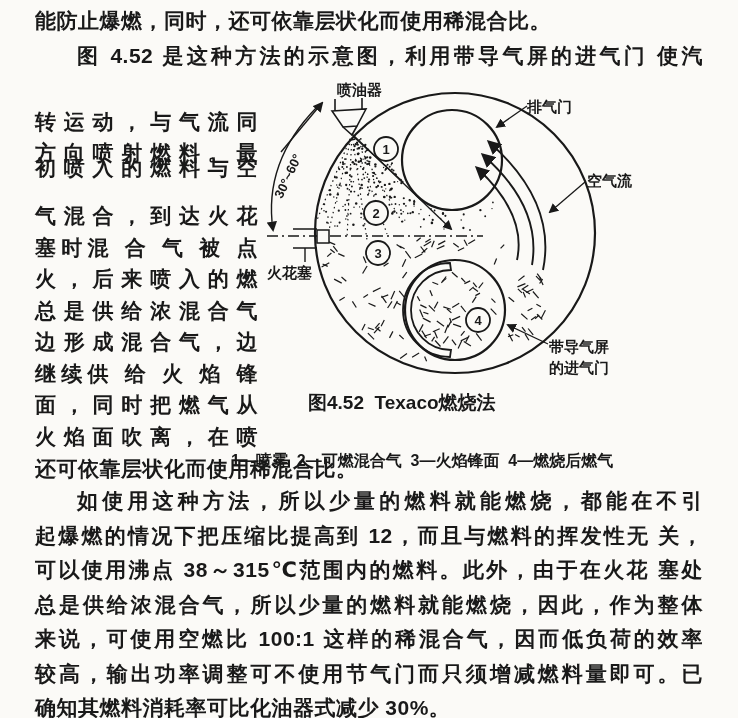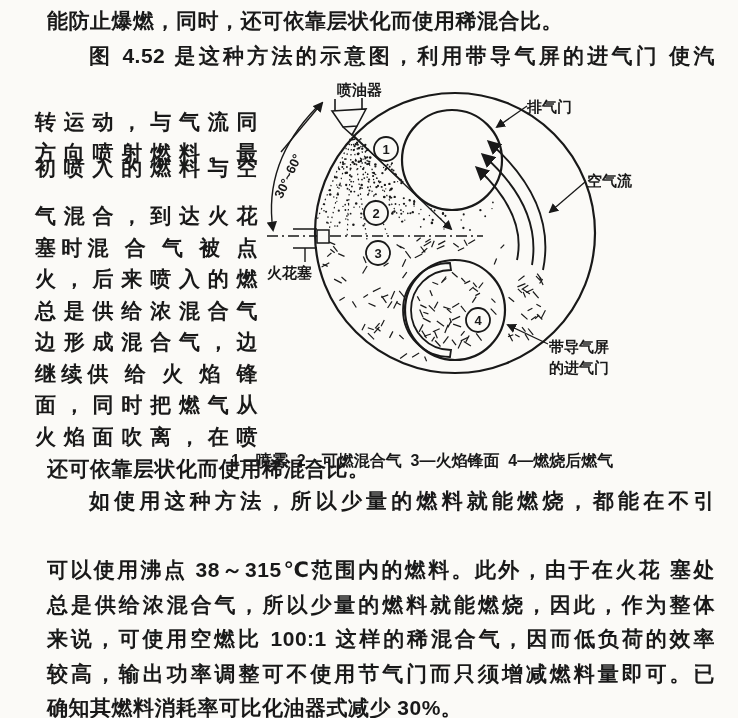--- a/index.html
+++ b/index.html
@@ -17,21 +17,20 @@
     font-weight:600;
     letter-spacing:0.5px;
     line-height:26px;
     white-space:nowrap;
   }
   .wide{
     left:35px;width:668px;
     white-space:normal;
     text-align:justify;
     text-align-last:justify;
-    margin-left:12px;
   }
   .lcol{
     left:35px;width:223px;
     white-space:normal;
     text-align:justify;
     text-align-last:justify;
   }
   .nojust{text-align:left;text-align-last:left;}
   .indent{text-indent:2em;}
   .fig-caption{
@@ -67,20 +66,21 @@
   <div class="tline lcol" style="top:266px">火，后来喷入的燃</div>
   <div class="tline lcol" style="top:297.5px">总是供给浓混合气</div>
   <div class="tline lcol" style="top:329px">边形成混合气，边</div>
   <div class="tline lcol" style="top:360.5px">继续供 给 火 焰 锋</div>
   <div class="tline lcol" style="top:392px">面，同时把燃气从</div>
   <div class="tline lcol" style="top:423.5px">火焰面吹离，在喷</div>
 
   <div class="tline wide nojust" style="top:456px">还可依靠层状化而使用稀混合比。</div>
 
   <div class="tline wide indent" style="top:488px">如使用这种方法，所以少量的燃料就能燃烧，都能在不引</div>
+  <div class="tline wide" style="top:522.5px">起爆燃的情况下把压缩比提高到 12，而且与燃料的挥发性无 关，</div>
   <div class="tline wide" style="top:557px">可以使用沸点 38～315℃范围内的燃料。此外，由于在火花 塞处</div>
   <div class="tline wide" style="top:591.5px">总是供给浓混合气，所以少量的燃料就能燃烧，因此，作为整体</div>
   <div class="tline wide" style="top:626px">来说，可使用空燃比 100:1 这样的稀混合气，因而低负荷的效率</div>
   <div class="tline wide" style="top:660.5px">较高，输出功率调整可不使用节气门而只须增减燃料量即可。已</div>
   <div class="tline wide nojust" style="top:695px">确知其燃料消耗率可比化油器式减少 30%。</div>
 
   <svg id="fig-svg" style="position:absolute;left:255px;top:82px" width="405" height="302" viewBox="0 0 405 302">
     <defs>
       <marker id="ah" viewBox="0 0 10 10" refX="8" refY="5" markerWidth="7.5" markerHeight="7.5" orient="auto">
         <path d="M0,0 L10,5 L0,10 z" fill="#191919"></path>
@@ -477,15 +477,16 @@
     <path d="M293,262 L253,243" fill="none" stroke="#191919" stroke-width="1.3" marker-end="url(#ah)"></path>
 
     <text class="fig-label" x="82" y="13">喷油器</text>
     <text class="fig-label" x="272" y="30">排气门</text>
     <text class="fig-label" x="332" y="104">空气流</text>
     <text class="fig-label" x="12" y="196">火花塞</text>
     <text class="fig-label" x="294" y="270">带导气屏</text>
     <text class="fig-label" x="294" y="291">的进气门</text>
   </svg>
 
+  <div class="fig-caption">图4.52  Texaco燃烧法</div>
   <div class="fig-legend">1—喷雾  2—可燃混合气  3—火焰锋面  4—燃烧后燃气</div>
 
 </div>
 
 </body></html>

